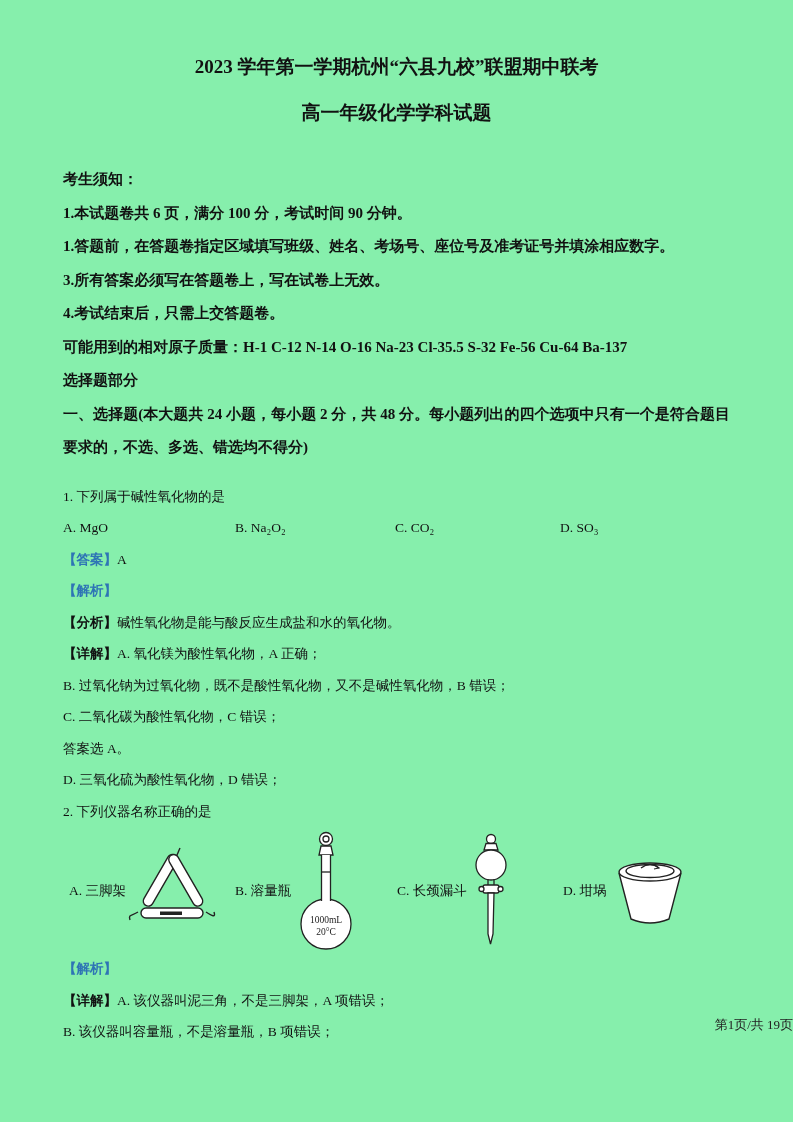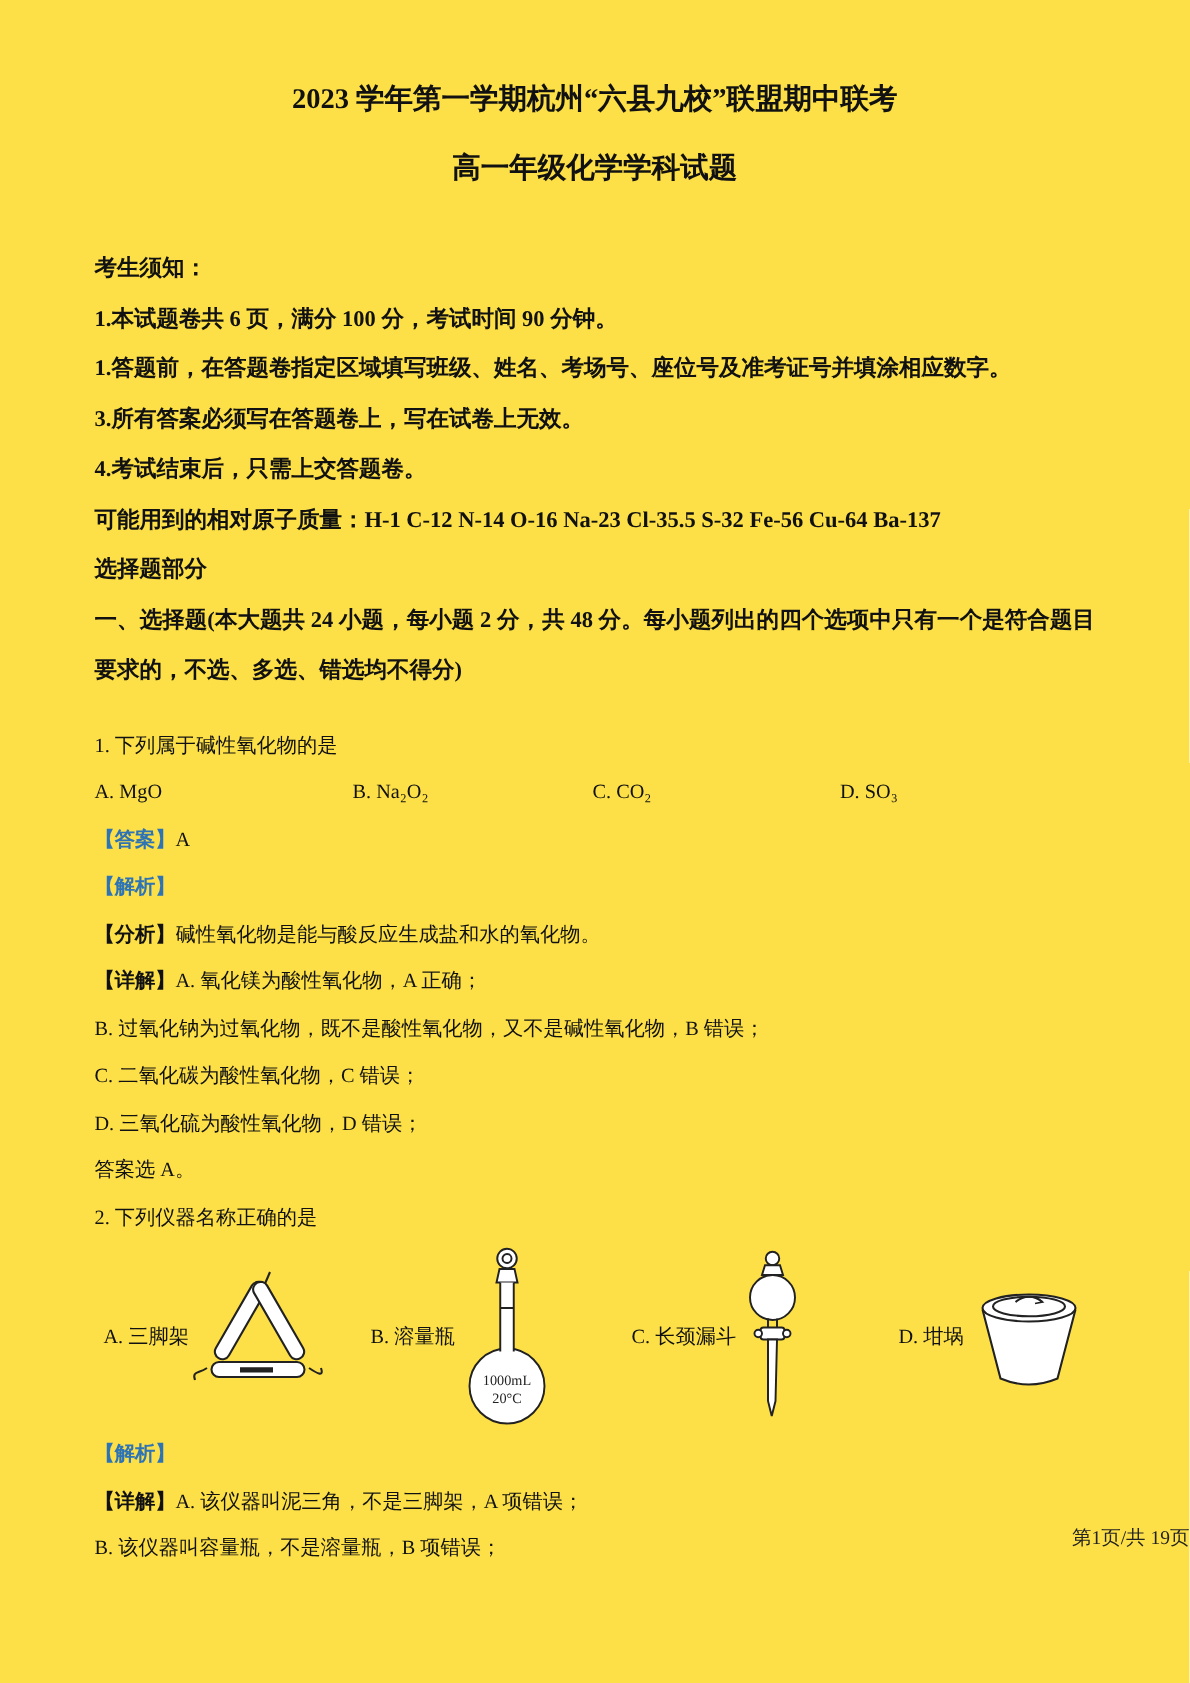--- a/index.html
+++ b/index.html
@@ -1,37 +1,37 @@
 <!DOCTYPE html>
 <html><head>
 <meta charset="utf-8">
 <style>
   html,body { margin:0; padding:0; background:#ffffff; }
   .page {
     position:relative;
     width:793px; height:1122px;
     box-sizing:border-box;
     padding:44px 63px 0 63px;
-    background:#fde047;
+    background:#86efac;
     color:#111;
     font-family:"Liberation Serif","DejaVu Serif",serif;
     font-size:14px;
     overflow:hidden;
   }
   .title { text-align:center; font-weight:bold; font-size:19px; line-height:46px; }
   .bold-line { font-weight:bold; font-size:15px; line-height:33.5px; text-align:justify; }
   .center-bold { font-weight:bold; font-size:15px; line-height:33.5px; }
   .q-line { font-size:13.5px; line-height:31.5px; text-align:justify; }
   .opts-row { display:flex; font-size:13.5px; line-height:31.5px; }
   .opts-row .opt-a { width:172px; }
   .opts-row .opt-b { width:160px; }
   .opts-row .opt-c { width:165px; }
   .blue { color:#2E74B5; font-weight:bold; }
   .blk-bold { font-weight:bold; }
-  .fig-row { display:flex; align-items:center; height:124px; margin-top:2px; font-size:13.5px;gap:12px; }
+  .fig-row { display:flex; align-items:center; height:124px; margin-top:2px; font-size:13.5px; }
   .fig-item { display:flex; align-items:center; }
   .fig-label { white-space:nowrap; }
   svg { display:block; }
   .footer {
     position:absolute; left:0; right:0; top:1016px;
     text-align:right; font-size:13px; color:#222;
   }
 </style>
 </head>
 <body>
@@ -65,22 +65,22 @@
     <span class="blue">【解析】</span>
   </div>
   <div class="q-line">
     <span class="blk-bold">【分析】</span><span>碱性氧化物是能与酸反应生成盐和水的氧化物。</span>
   </div>
   <div class="q-line">
     <span class="blk-bold">【详解】</span><span>A. 氧化镁为酸性氧化物，A 正确；</span>
   </div>
   <div class="q-line">B. 过氧化钠为过氧化物，既不是酸性氧化物，又不是碱性氧化物，B 错误；</div>
   <div class="q-line">C. 二氧化碳为酸性氧化物，C 错误；</div>
+  <div class="q-line">答案选 A。</div>
   <div class="q-line">D. 三氧化硫为酸性氧化物，D 错误；</div>
-  <div class="q-line">答案选 A。</div>
 
   <div class="q-line">2. 下列仪器名称正确的是</div>
 
   <div class="fig-row">
     <div class="fig-item" style="width:172px;">
       <span class="fig-label" style="padding-left:6px;">A. 三脚架</span>
       <span style="margin-left:2px;">
         <svg width="88" height="90" viewBox="0 0 88 90">
           <g stroke="#222" fill="#fff" stroke-width="1.4">
 

